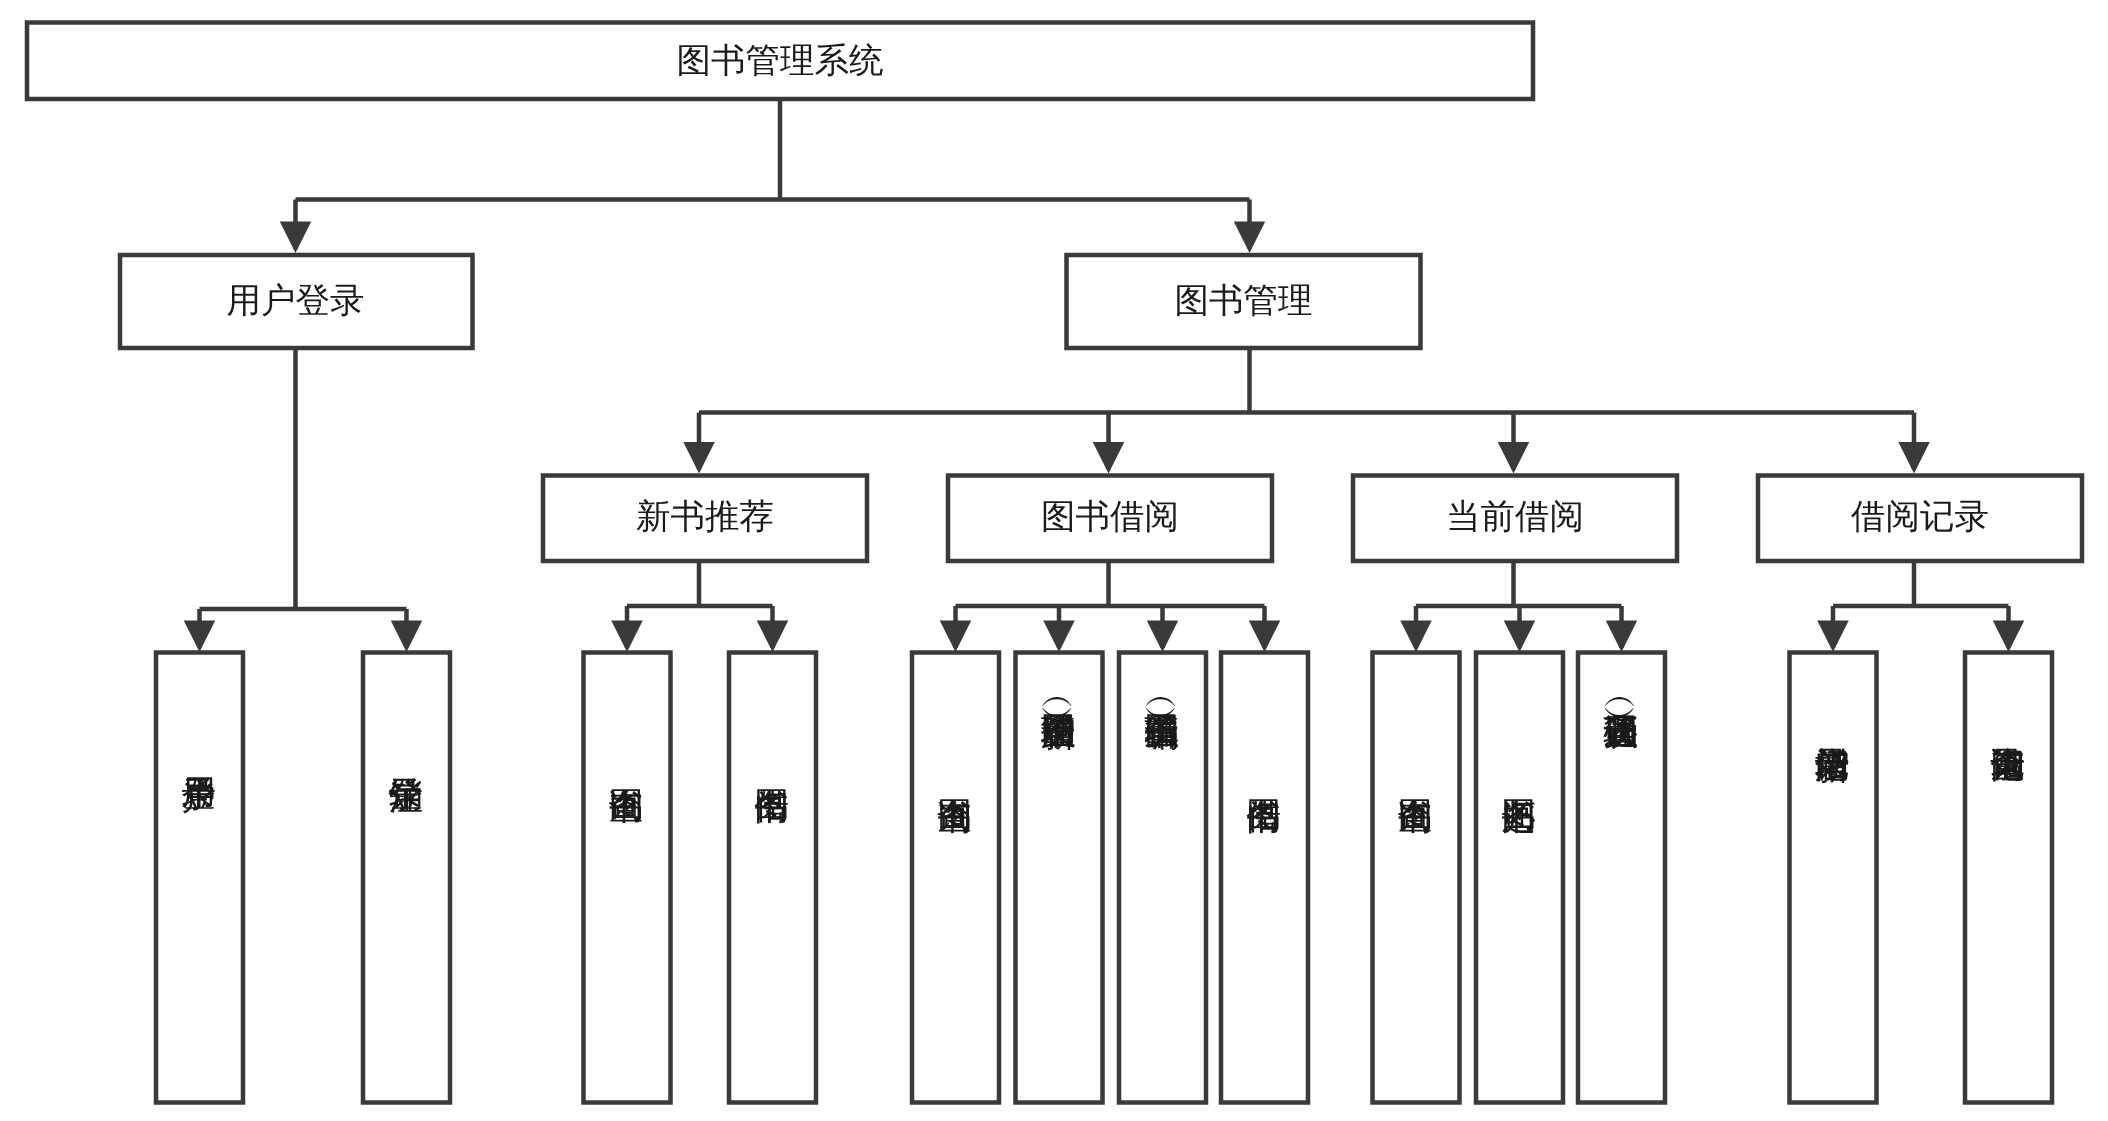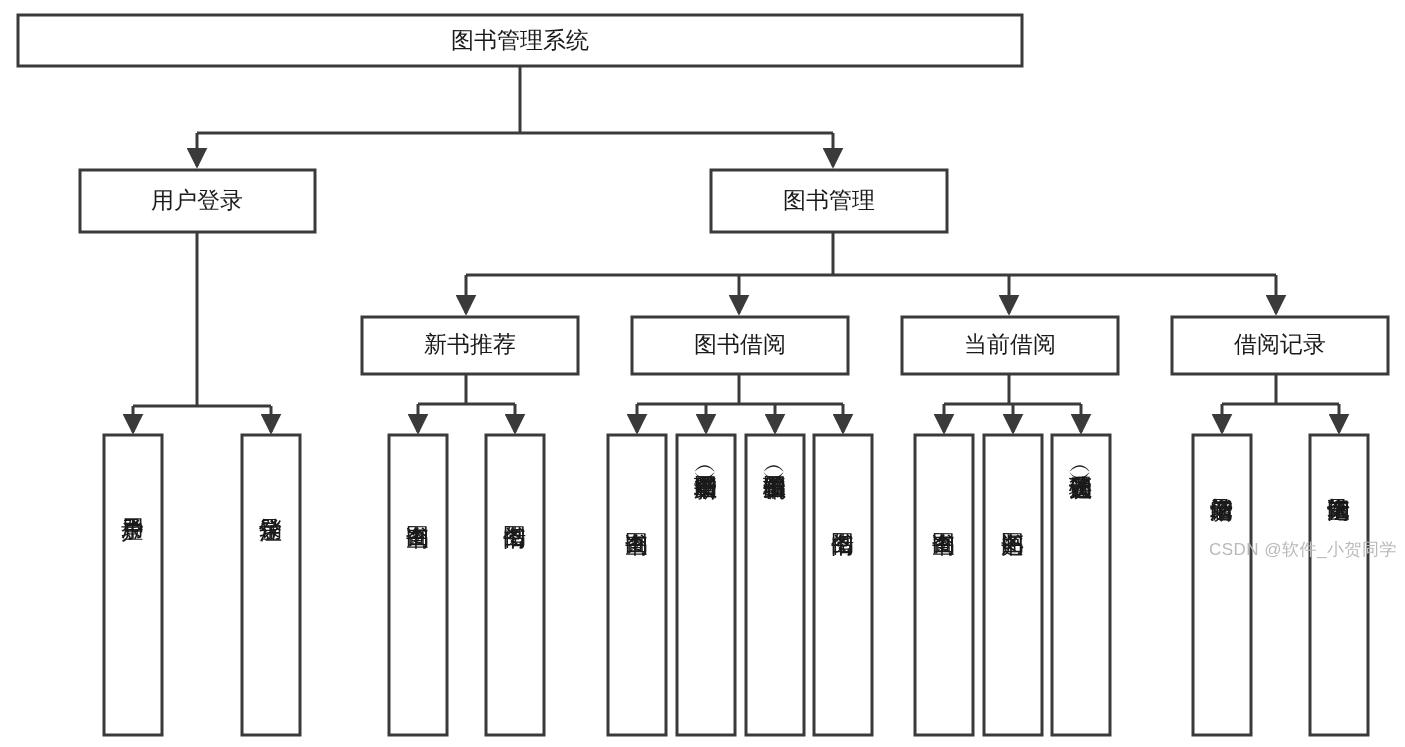--- a/index.html
+++ b/index.html
@@ -223,15 +223,14 @@
       <text class="node-label-v" x="1222" y="480" writing-mode="tb" glyph-orientation-vertical="0">新增借阅记录</text>
     </g>
 
     <g>
       <rect class="node-box" x="1310" y="435" width="58" height="300"></rect>
       <text class="node-label-v" x="1339" y="480" writing-mode="tb" glyph-orientation-vertical="0">查询借阅记录</text>
     </g>
 
   </svg>
 
-  <div class="watermark">CSDN @软件_小贺同学</div>
 
 </div>
 
 </body></html>

